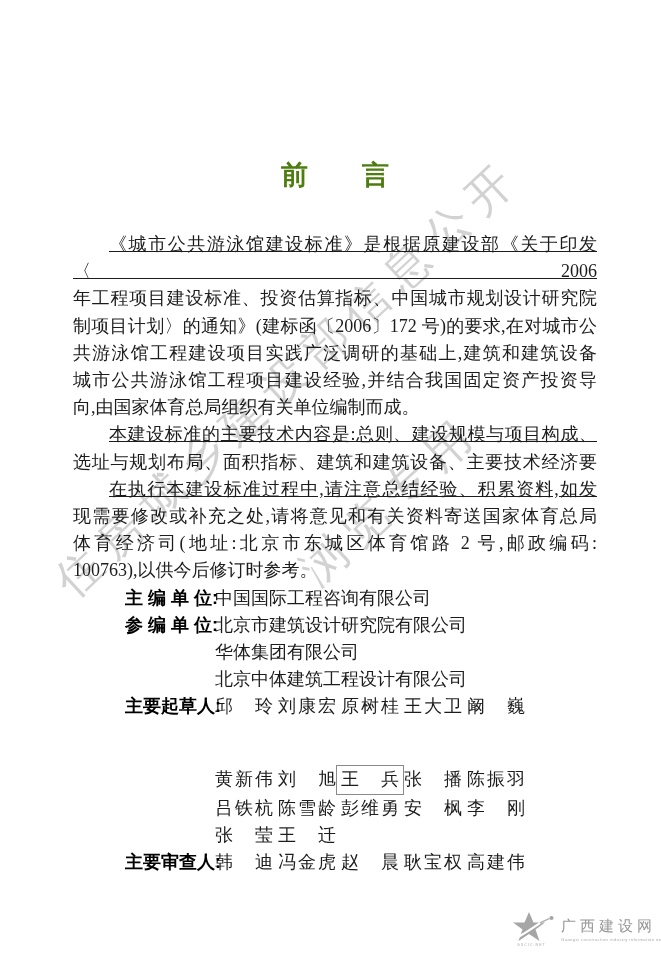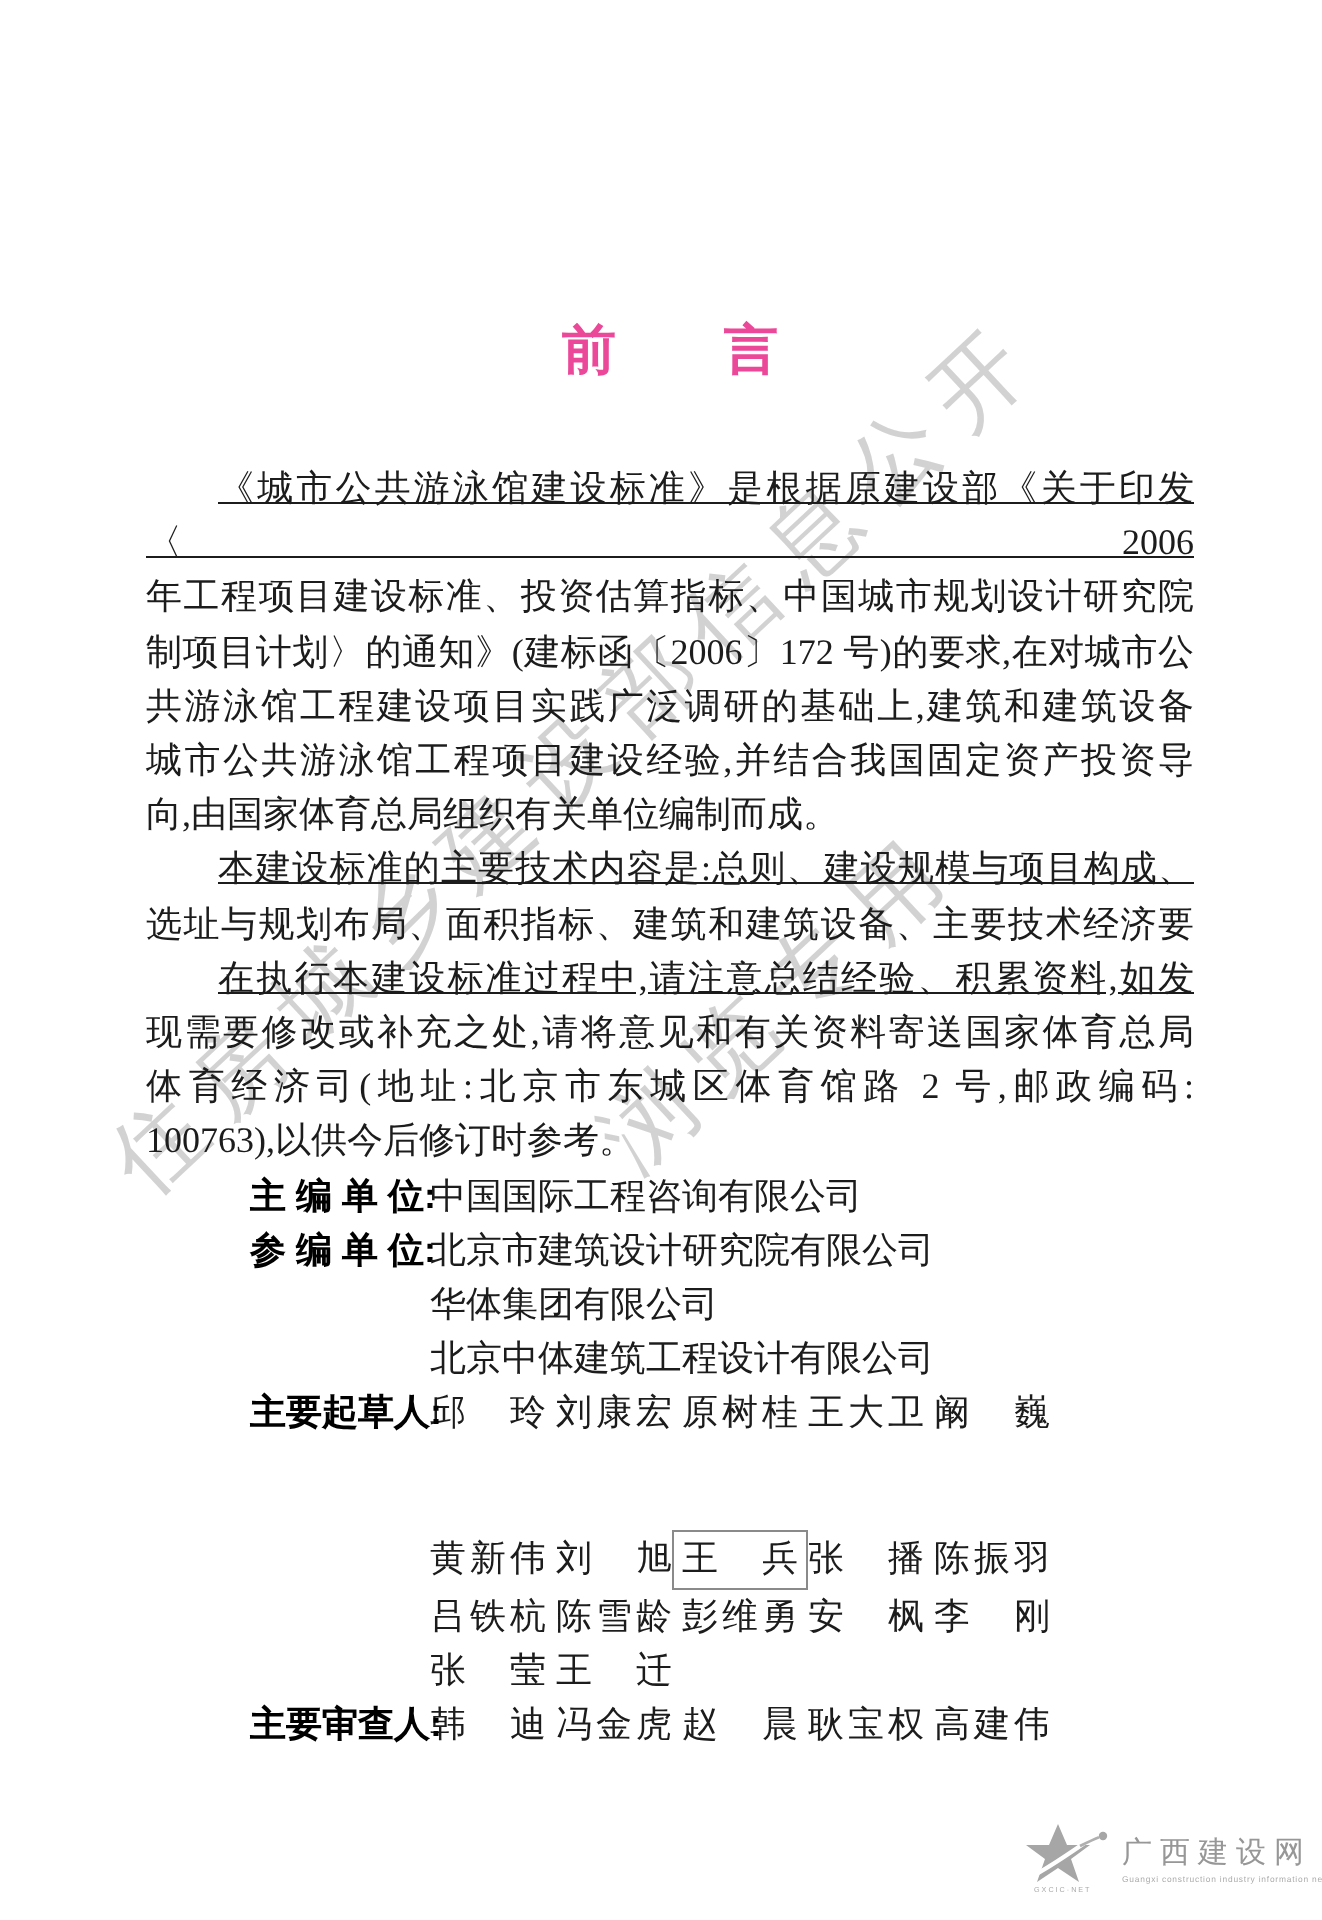--- a/index.html
+++ b/index.html
@@ -17,21 +17,21 @@
     pointer-events:none;
   }
   #wm1 { left:288px; top:378px; }
   #wm2 { left:390px; top:500px; }
 
   
   .content { position:absolute; z-index:1; left:73px; width:524px; top:160px; }
   .title {
     margin:0 0 40px 0; text-align:center;
     font-family:"Liberation Sans", sans-serif; font-weight:700;
-    font-size:27px; line-height:31px; color:#ec4899; white-space:pre;
+    font-size:27px; line-height:31px; color:#4d7c0f; white-space:pre;
   }
   .bodytext { font-size:18px; line-height:27.2px; }
   .line { text-align:justify; text-align-last:justify; }
   .line.last { text-align-last:left; }
   .line.ind  { text-indent:2em;text-decoration:underline; }
 
   .units { margin-left:52px; }
   .urow  { white-space:nowrap; }
   .ulabel{
     display:inline-block; width:90px; vertical-align:top; white-space:pre;

